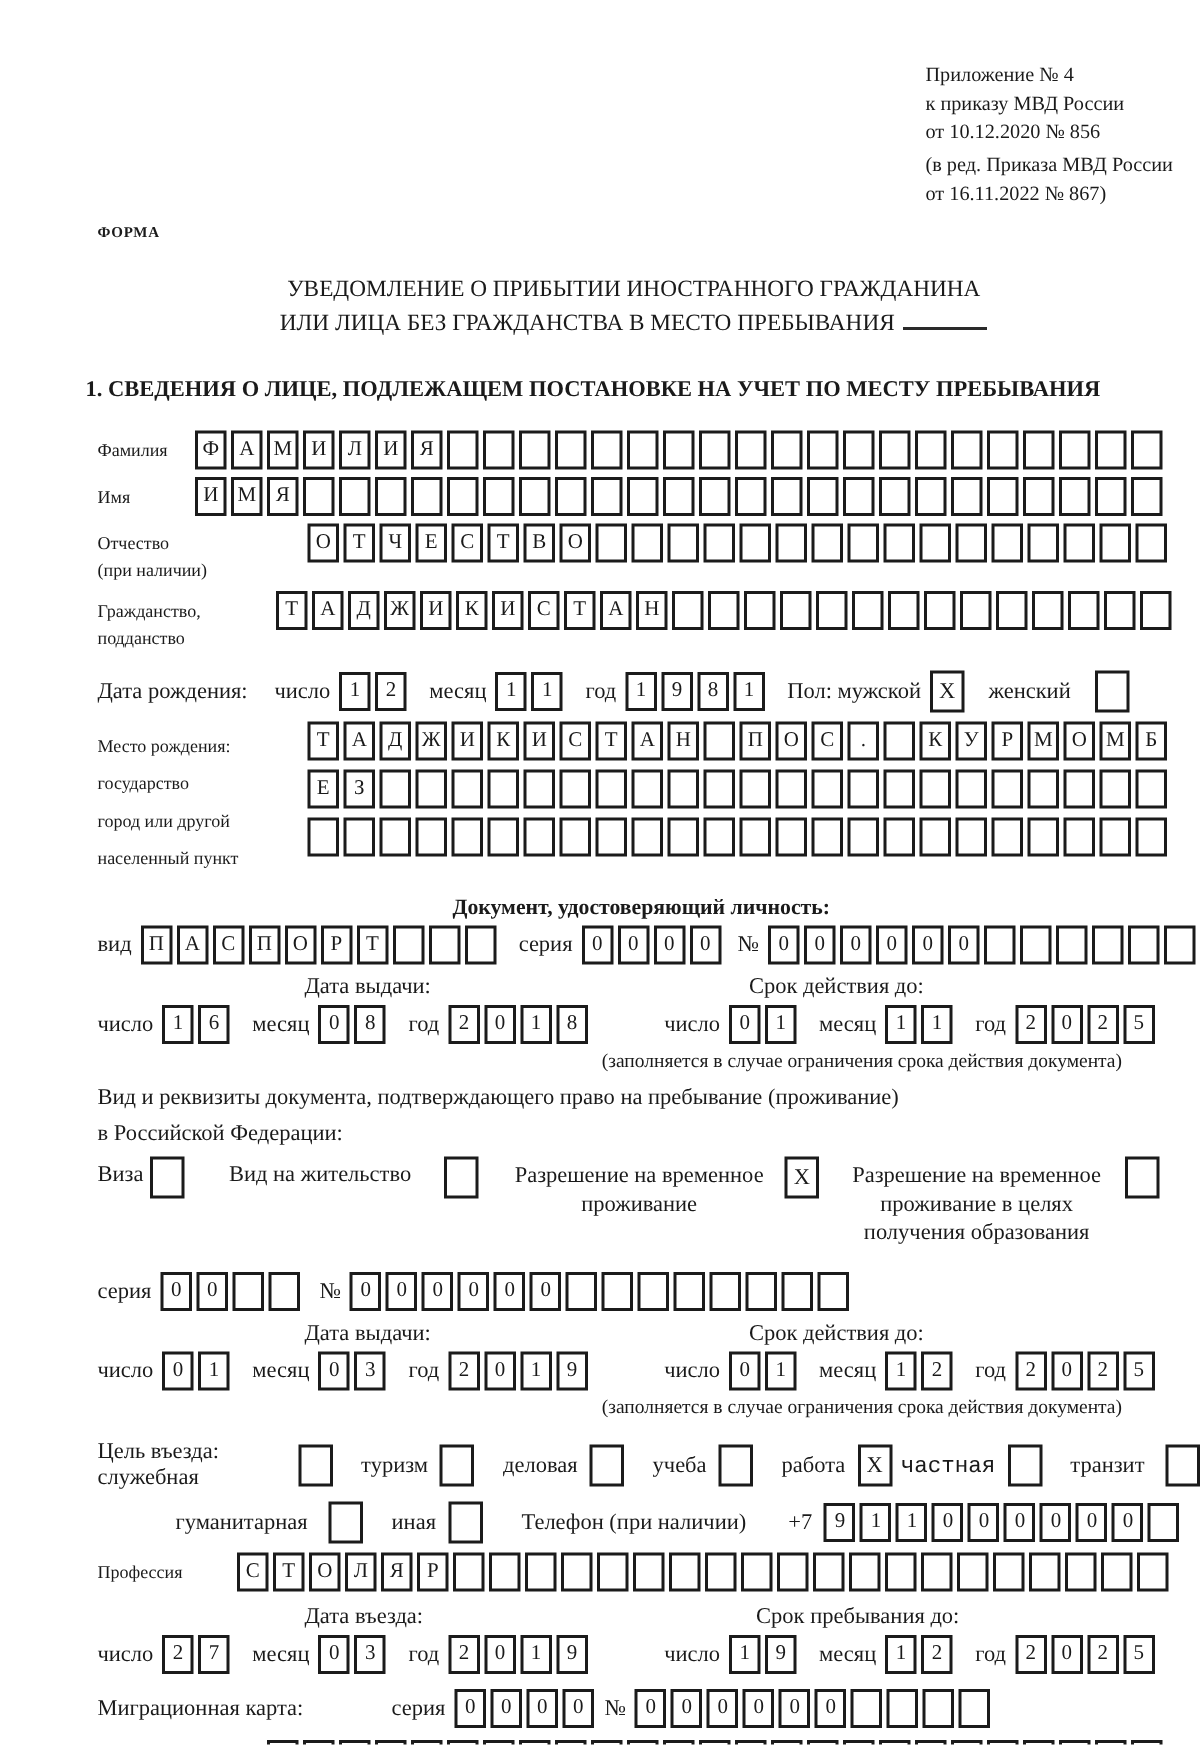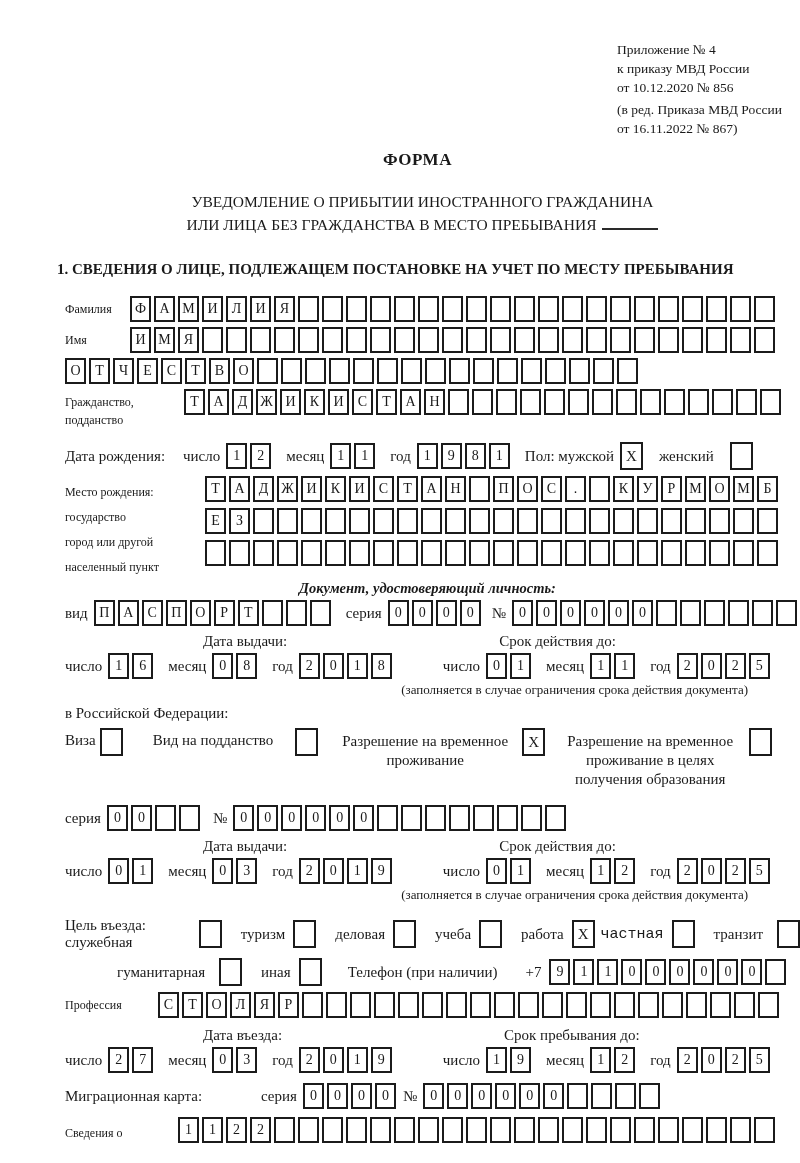--- a/index.html
+++ b/index.html
@@ -6,21 +6,21 @@
   body{
     width:800px;height:1163px;overflow:hidden;color:#1a1a1a;
     font-family:"Liberation Serif","DejaVu Serif",serif;
     -webkit-font-smoothing:antialiased;
   }
   .page{position:relative;width:800px;height:1163px;padding:0 0 0 65px;box-sizing:border-box;}
 
   
   .appendix{margin-top:40px;margin-left:552px;font-size:13.5px;line-height:19px;}
   .appendix .gap{height:3px;}
-  .forma{margin-top:12px;margin-right:30px;text-align:center;font-weight:bold;font-size:17px;letter-spacing:.5px;}
+  .forma{margin-top:12px;margin-right:30px;text-align:left;font-weight:bold;font-size:10px;letter-spacing:.5px;}
 
   
   .title{margin-top:20px;text-align:center;font-weight:normal;font-size:15.5px;line-height:23px;margin-left:-20px;}
   .title-underline{display:inline-block;width:56px;border-bottom:2px solid #2a2a2a;height:14px;margin-left:6px;}
   .sheading{margin-top:25px;font-weight:bold;font-size:15px;margin-left:-8px;}
 
   
   .frow{display:flex;align-items:flex-start;margin-top:5px;}
   .lbl{font-size:12px;line-height:18px;flex:0 0 auto;padding-top:4px;}
   .w65{width:65px;}  .w140{width:140px;} .w119{width:119px;} .w113{width:113px;} .w93{width:93px;}
@@ -148,20 +148,23 @@
         <span class="cell"></span>
         <span class="cell"></span>
         <span class="cell"></span>
         <span class="cell"></span>
         <span class="cell"></span>
         <span class="cell"></span>
       </span>
   </div>
 
   <div class="frow">
+    <span class="lbl w140">
+      <span>Отчество</span><br><span>(при наличии)</span>
+    </span>
     <span class="boxes">
         <span class="cell">О</span>
         <span class="cell">Т</span>
         <span class="cell">Ч</span>
         <span class="cell">Е</span>
         <span class="cell">С</span>
         <span class="cell">Т</span>
         <span class="cell">В</span>
         <span class="cell">О</span>
         <span class="cell"></span>
@@ -323,21 +326,21 @@
           <span class="cell"></span>
           <span class="cell"></span>
           <span class="cell"></span>
           <span class="cell"></span>
           <span class="cell"></span>
           <span class="cell"></span>
         </span>
     </span>
   </div>
 
-  <div class="bold-center" style="margin-top:0;font-style:italic;">Документ, удостоверяющий личность:</div>
+  <div class="bold-center" style="margin-top:12px;">Документ, удостоверяющий личность:</div>
 
   <div class="drow" style="margin-top:3px;">
     <span class="dlbl" style="width:42px;">вид</span>
     <span class="boxes">
         <span class="cell">П</span>
         <span class="cell">А</span>
         <span class="cell">С</span>
         <span class="cell">П</span>
         <span class="cell">О</span>
         <span class="cell">Р</span>
@@ -411,26 +414,27 @@
           <span class="cell">2</span>
           <span class="cell">0</span>
           <span class="cell">2</span>
           <span class="cell">5</span>
         </span>
     </span>
   </div>
 
   <div class="smallnote">(заполняется в случае ограничения срока действия документа)</div>
 
+  <div class="plain">Вид и реквизиты документа, подтверждающего право на пребывание (проживание)</div>
   <div class="plain" style="margin-top:7px;">в Российской Федерации:</div>
 
   <div class="permits">
     <span class="plabel">Виза</span>
     <span class="cbox" style="margin-left:4px;"></span>
-    <span class="plabel" style="margin-left:30px;">Вид на подданство</span>
+    <span class="plabel" style="margin-left:30px;">Вид на жительство</span>
     <span class="cbox" style="margin-left:22px;"></span>
     <span class="center-lbl" style="margin-left:24px;">
       <span>Разрешение на временное</span><br><span>проживание</span>
     </span>
     <span class="cbox" style="margin-left:14px;">X</span>
     <span class="center-lbl" style="margin-left:22px;">
       <span>Разрешение на временное</span><br><span>проживание в целях</span><br><span>получения образования</span>
     </span>
     <span class="cbox" style="margin-left:16px;"></span>
   </div>

